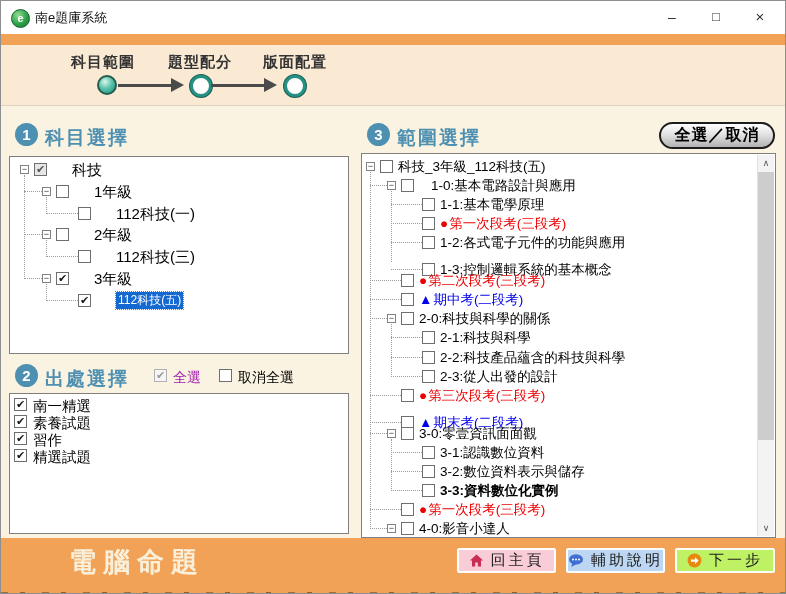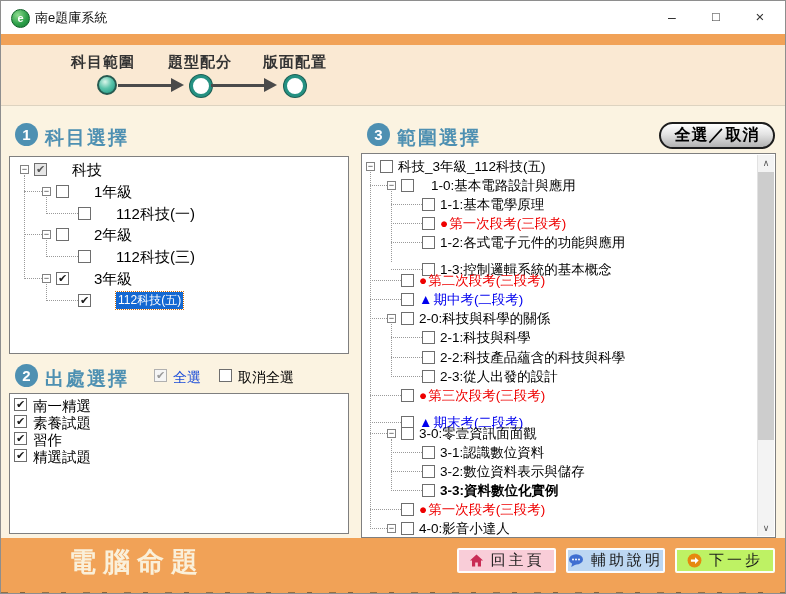--- a/index.html
+++ b/index.html
@@ -40,21 +40,21 @@
     text-align:center;font-size:11px;line-height:11px;font-weight:bold;color:#1a1a1a;}
   .chk.gray{background:#e6e6e6;color:#555;}
   .chk.disabled{border-color:#b0b0b0;background:#f5f5f5;color:#9a9a9a;}
   .tlabel{position:absolute;white-space:nowrap;color:#000;}
   .tlabel.sel{background:#1468d2;color:#fff;outline:1px dotted #d06a00;padding:0 2px;}
   .marker{margin-right:1px;}
   .hstub{position:absolute;border-top:1px dotted #9a9a9a;height:1px;}
   .vguide{position:absolute;border-left:1px dotted #9a9a9a;width:1px;}
   
   .hdr-chk-label{position:absolute;font-size:14px;color:#000;}
-  .hdr-chk-label.disabled{color:#1d4ed8;}
+  .hdr-chk-label.disabled{color:#a21caf;}
   
   .pill-btn{position:absolute;left:658px;top:121px;width:116px;height:27px;border-radius:14px;
     background:linear-gradient(#ffffff,#e3e3e3 45%,#b2b2b2);border:2px solid #1d1d1d;box-sizing:border-box;
     text-align:center;font-size:16px;font-weight:bold;color:#000;line-height:22px;letter-spacing:1px;cursor:pointer;}
   
   .sbar{position:absolute;top:1px;right:1px;bottom:1px;width:16px;background:#f3f3f3;border-left:1px solid #e2e2e2;}
   .sbar .arr{position:absolute;left:0;width:16px;height:16px;color:#555;font-size:9px;text-align:center;line-height:16px;}
   .sbar .arr.up{top:0;}
   .sbar .arr.down{bottom:0;}
   .sbar .thumb{position:absolute;left:0;top:17px;width:16px;height:268px;background:#cdcdcd;}

